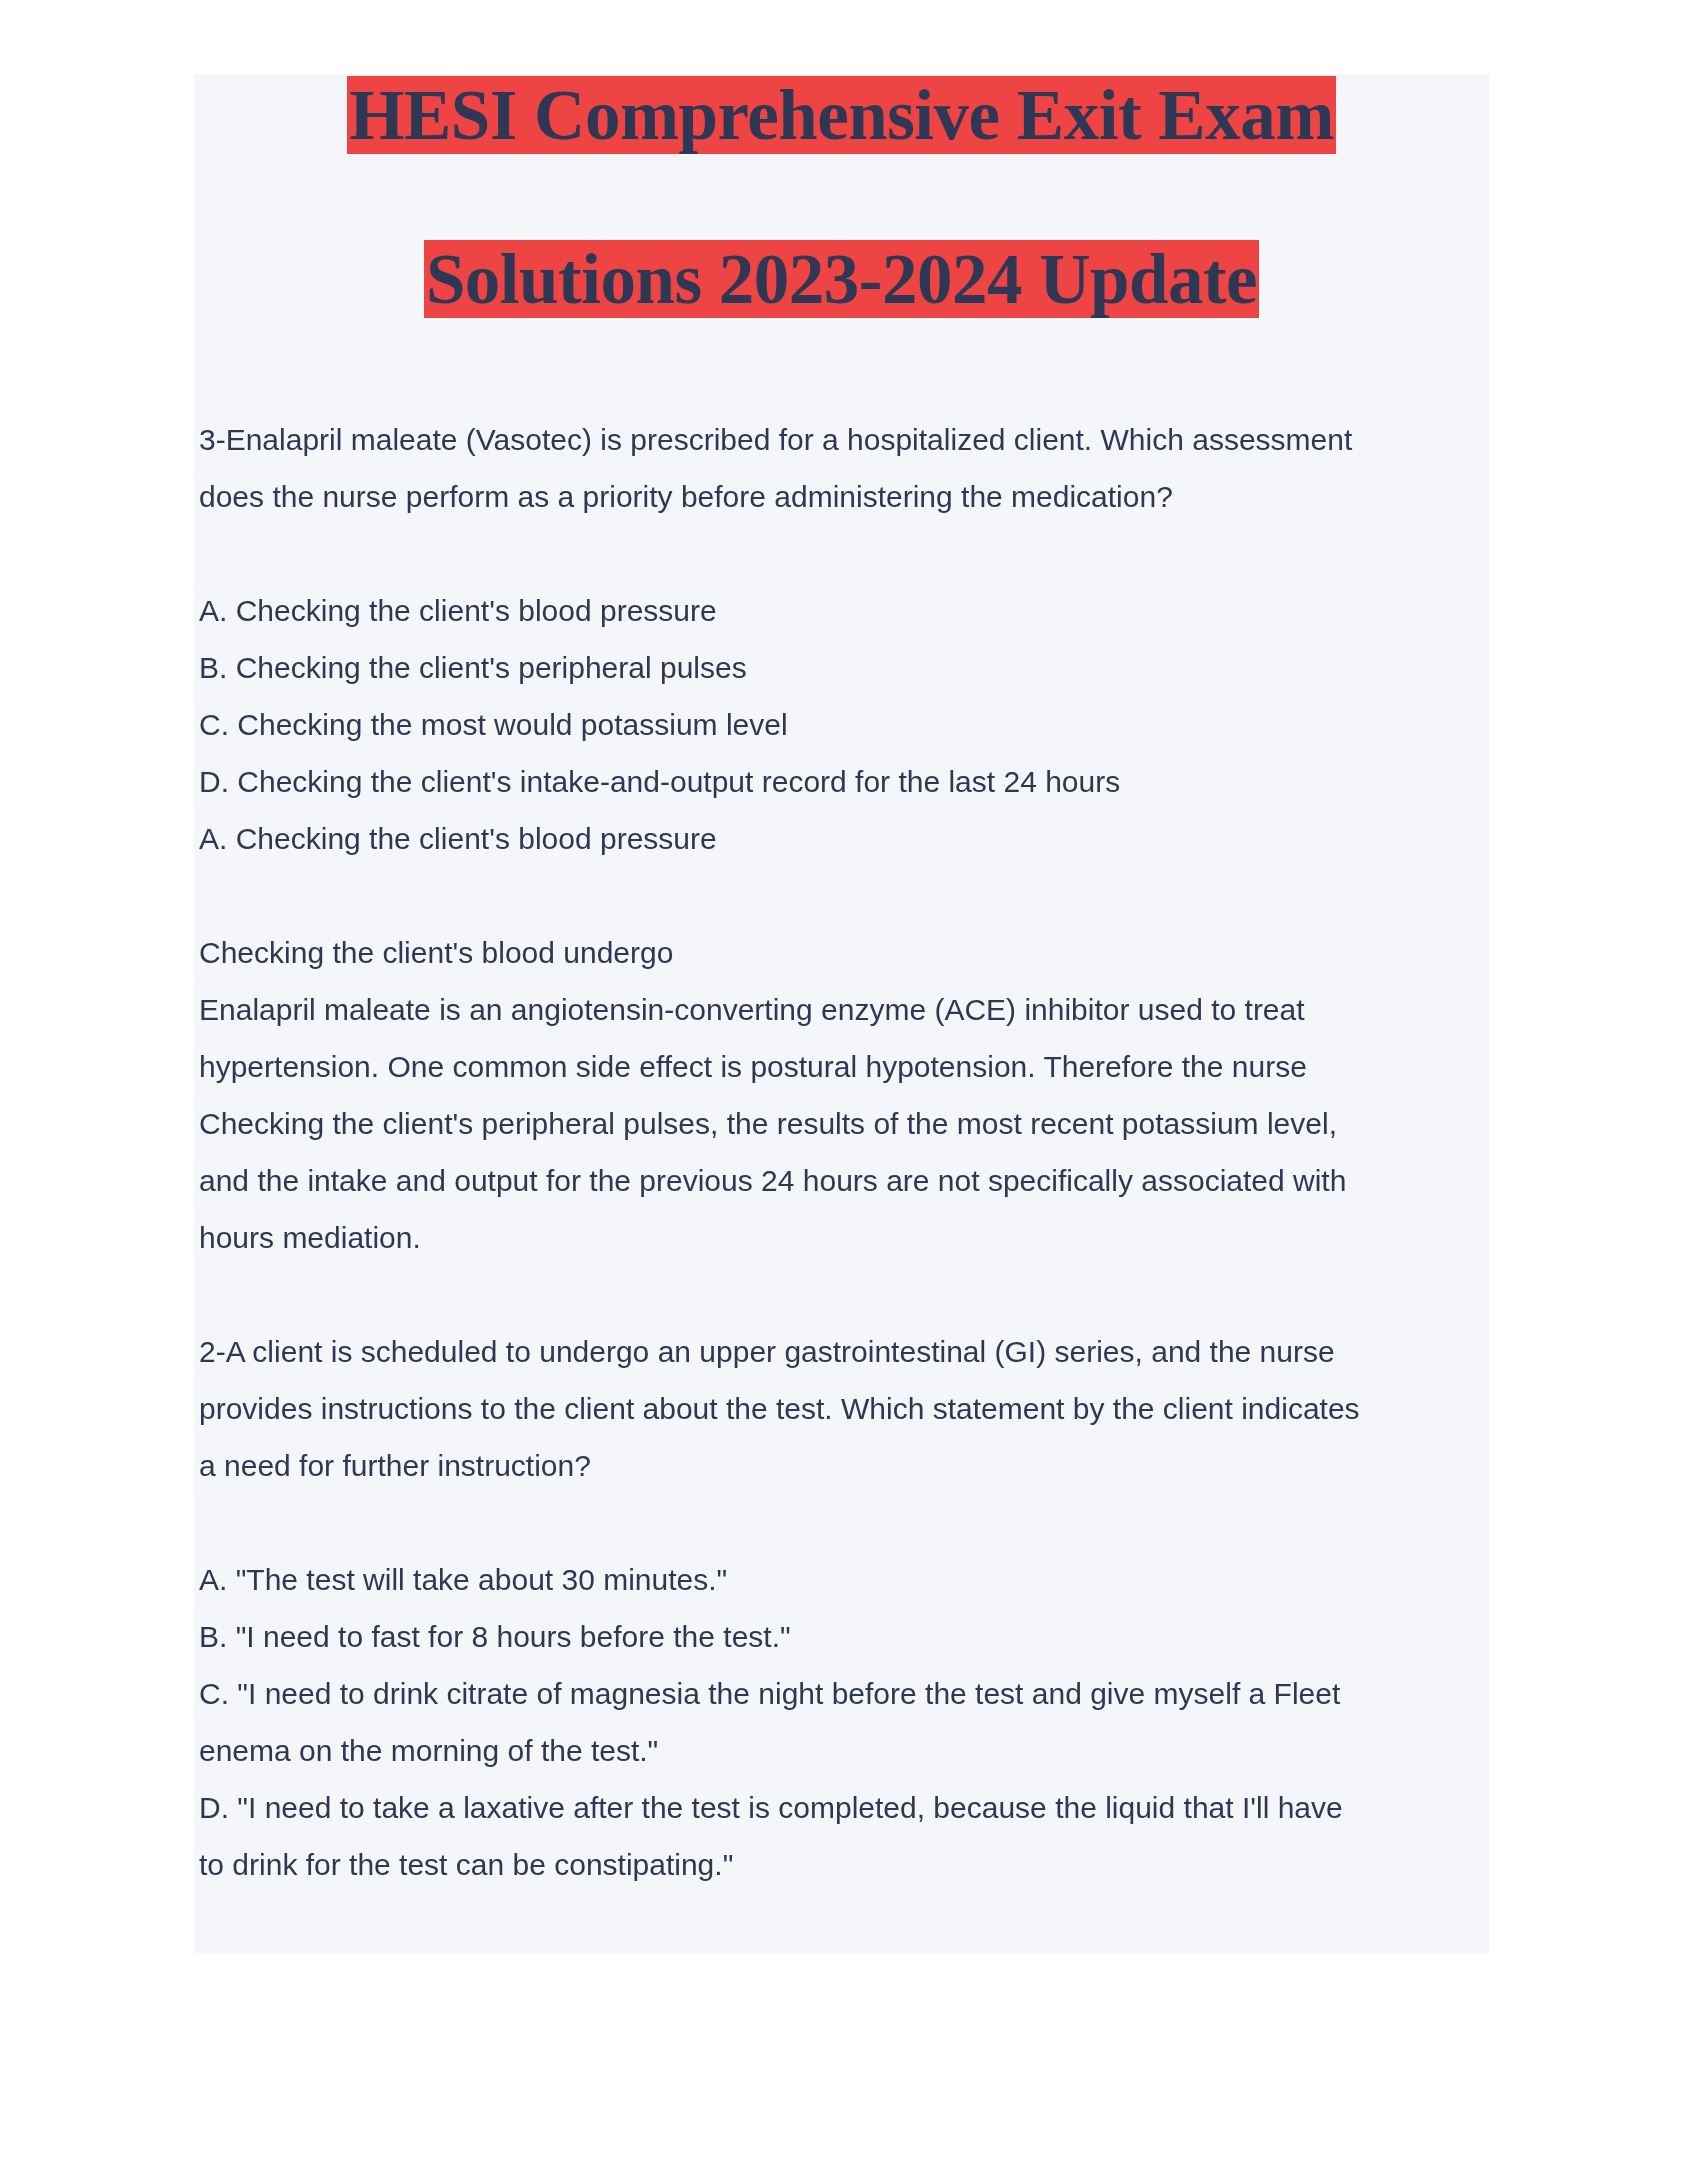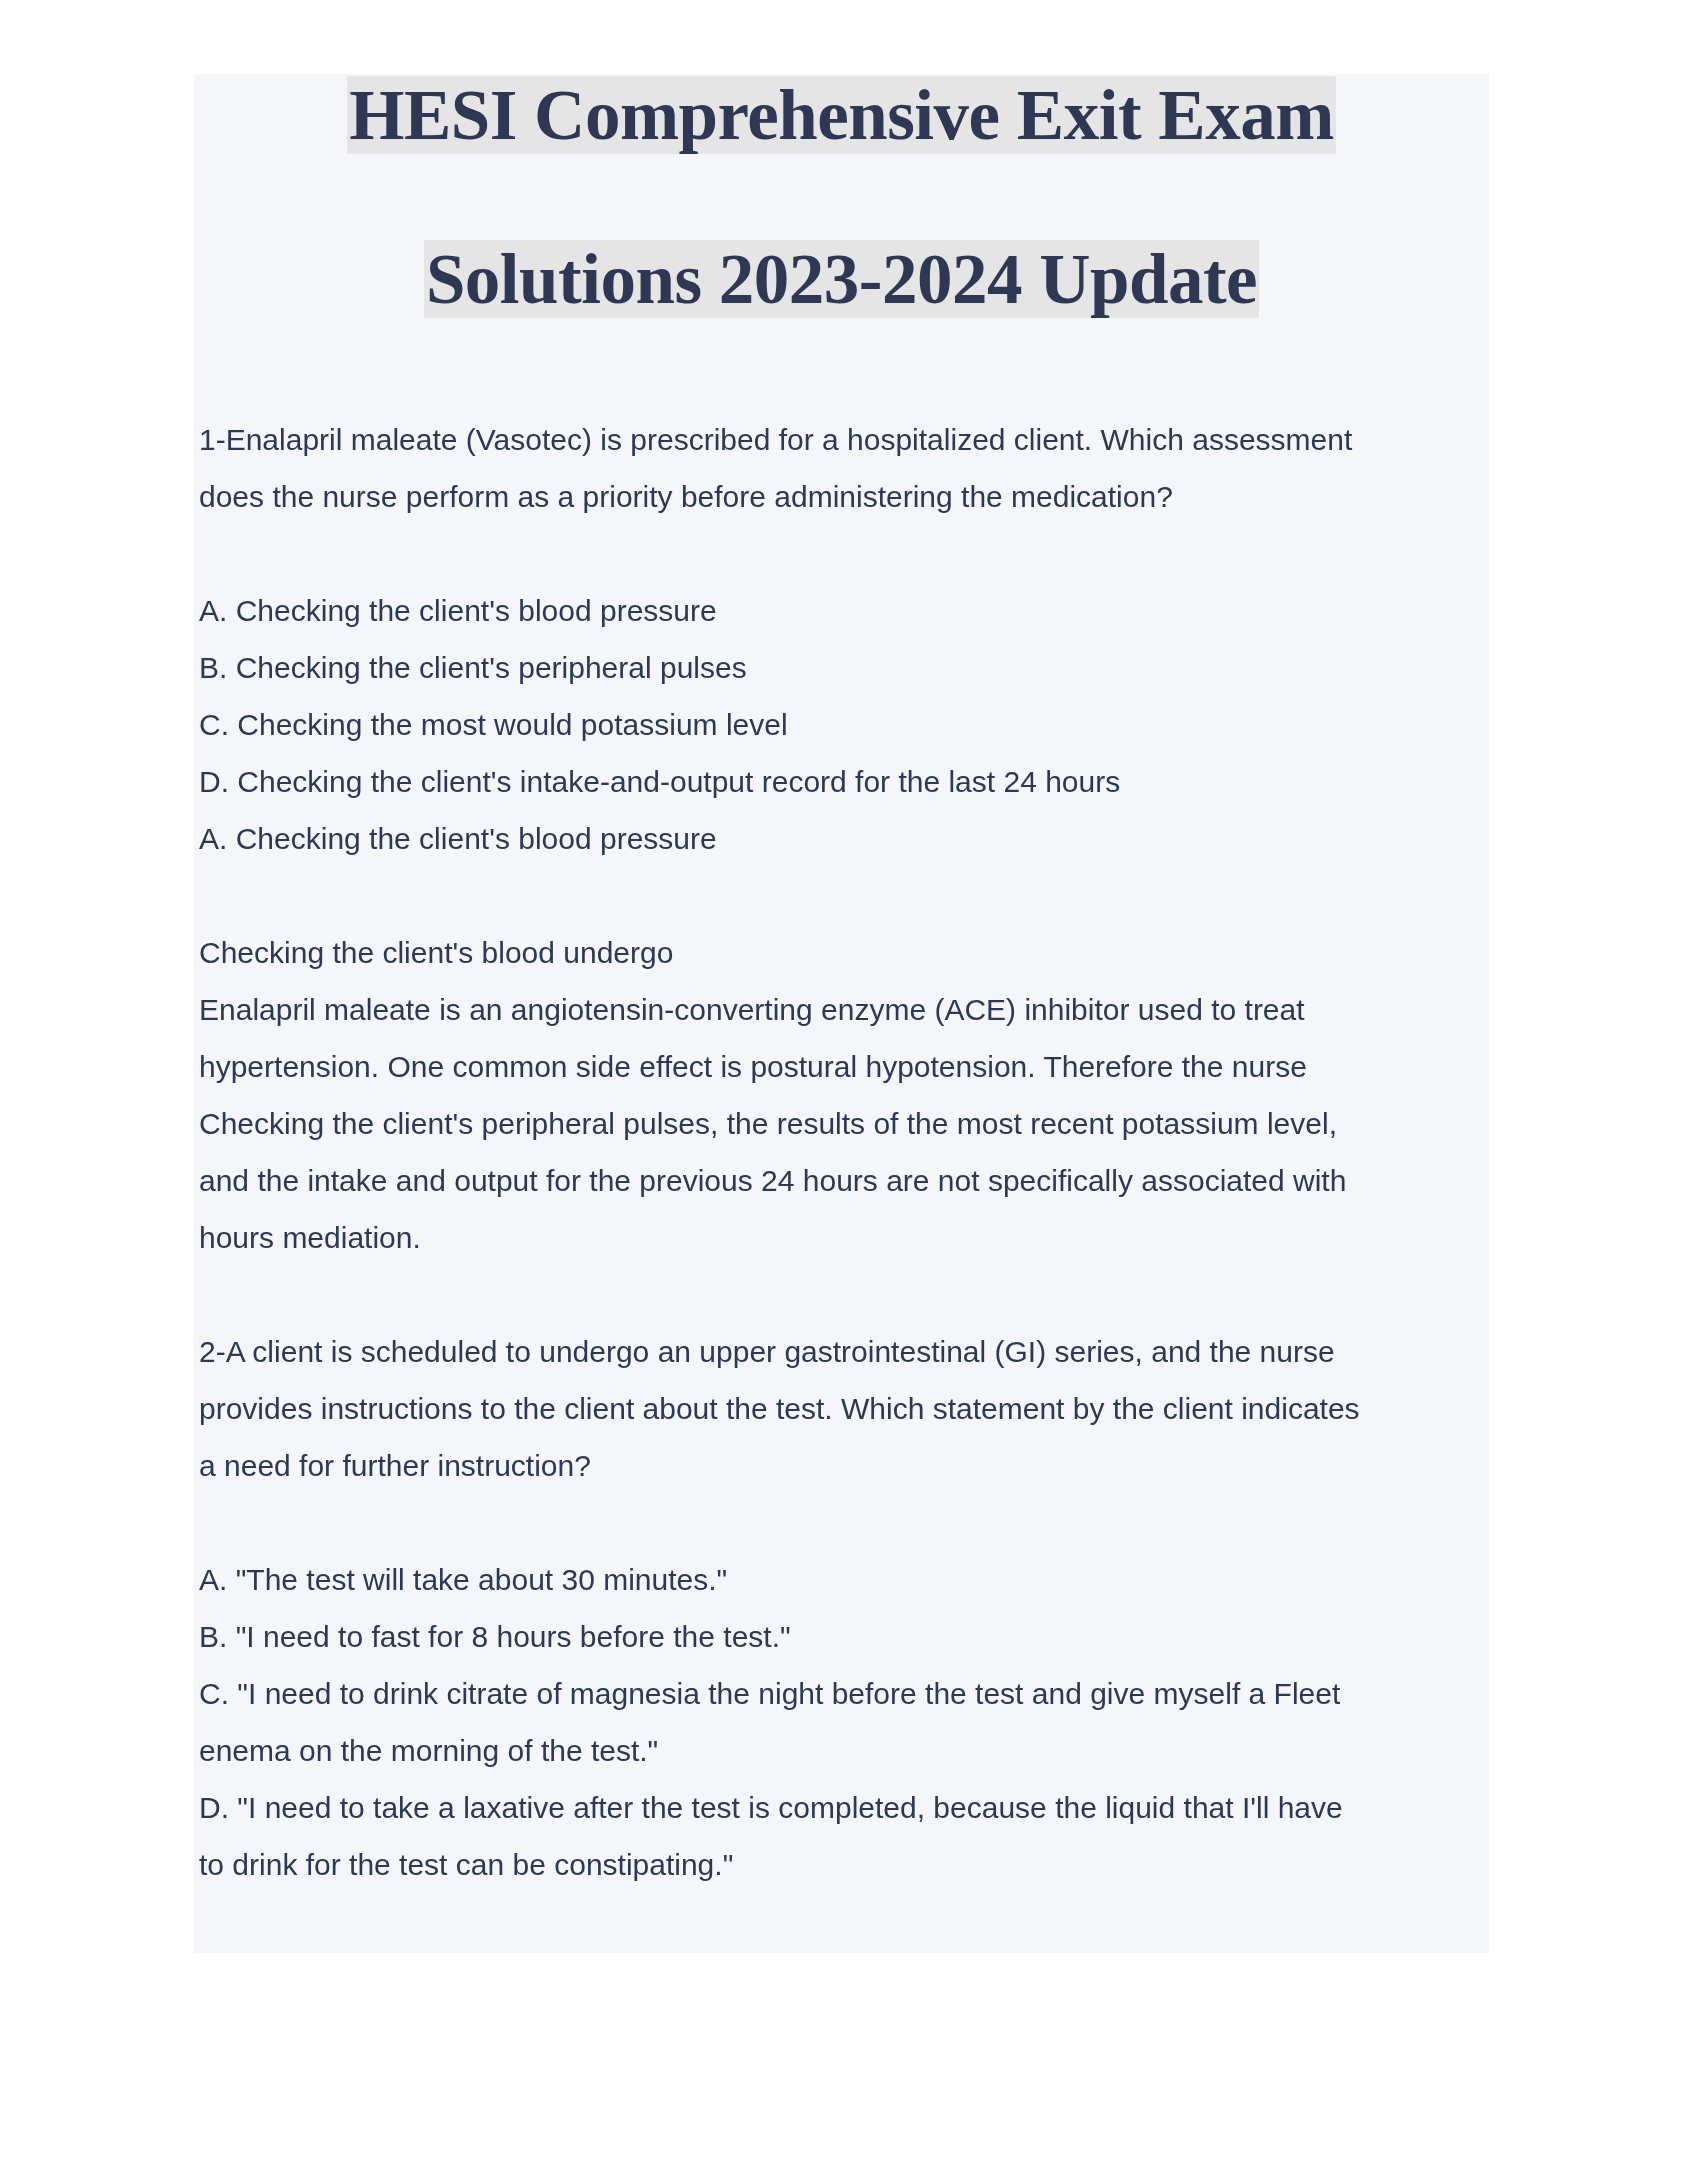--- a/index.html
+++ b/index.html
@@ -7,21 +7,21 @@
   .panel {
     position: absolute; left: 194px; top: 74px; width: 1295px; height: 1879px;
     background: #f4f6fa;
   }
   .title {
     margin: 0; padding: 0 10px; text-align: center;
     font-family: "Liberation Serif", "DejaVu Serif", serif;
     font-weight: bold; font-size: 71px; line-height: 82px;
     color: #2e3754; letter-spacing: -0.5px;
   }
-  .title span.hl { background: #e5e5e5; -webkit-box-decoration-break: clone; box-decoration-break: clone; padding: 0 2px; }
+  .title span.hl { background: #ef4444; -webkit-box-decoration-break: clone; box-decoration-break: clone; padding: 0 2px; }
   .body {
     position: absolute; left: 5px; top: 337px; width: 1287px;
     font-family: "Liberation Sans", "DejaVu Sans", sans-serif;
     font-size: 30px; line-height: 57px; color: #2e3754;
   }
   .line { display: block; white-space: nowrap; }
   .gap { display: block; height: 57px; }
 </style>
 </head>
 <body>
@@ -29,21 +29,21 @@
 <div class="panel">
   <h1 class="title">
     <span class="hl">HESI Comprehensive Exit Exam</span><br>
     <br>
     <span class="hl">Solutions 2023-2024 Update</span>
   </h1>
 
   <div class="body">
 
     <div>
-      <span class="line">1-Enalapril maleate (Vasotec) is prescribed for a hospitalized client. Which assessment</span>
+      <span class="line">3-Enalapril maleate (Vasotec) is prescribed for a hospitalized client. Which assessment</span>
       <span class="line">does the nurse perform as a priority before administering the medication?</span>
       <span class="gap"></span>
       <span class="line">A. Checking the client's blood pressure</span>
       <span class="line">B. Checking the client's peripheral pulses</span>
       <span class="line">C. Checking the most would potassium level</span>
       <span class="line">D. Checking the client's intake-and-output record for the last 24 hours</span>
       <span class="line">A. Checking the client's blood pressure</span>
       <span class="gap"></span>
       <span class="line">Checking the client's blood undergo</span>
       <span class="line">Enalapril maleate is an angiotensin-converting enzyme (ACE) inhibitor used to treat</span>

